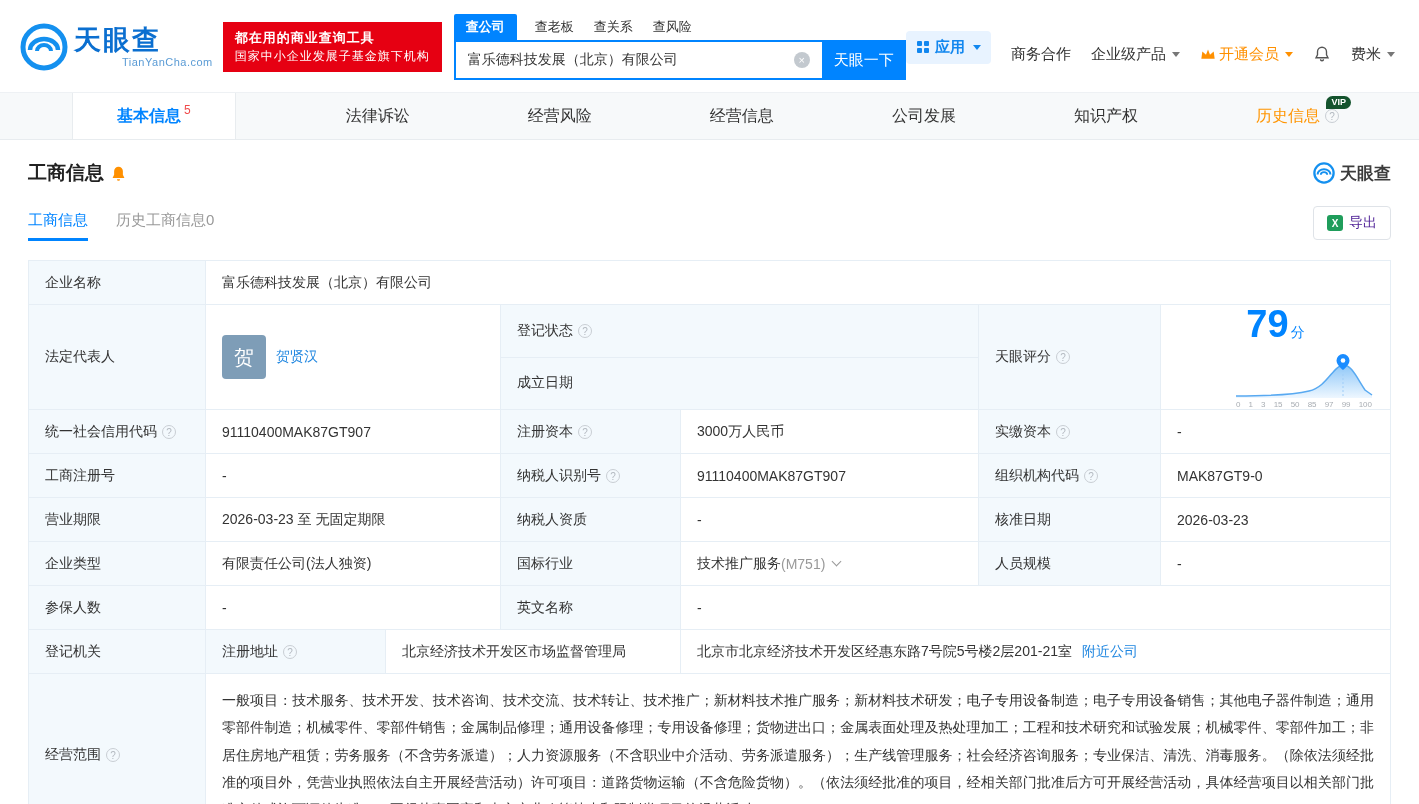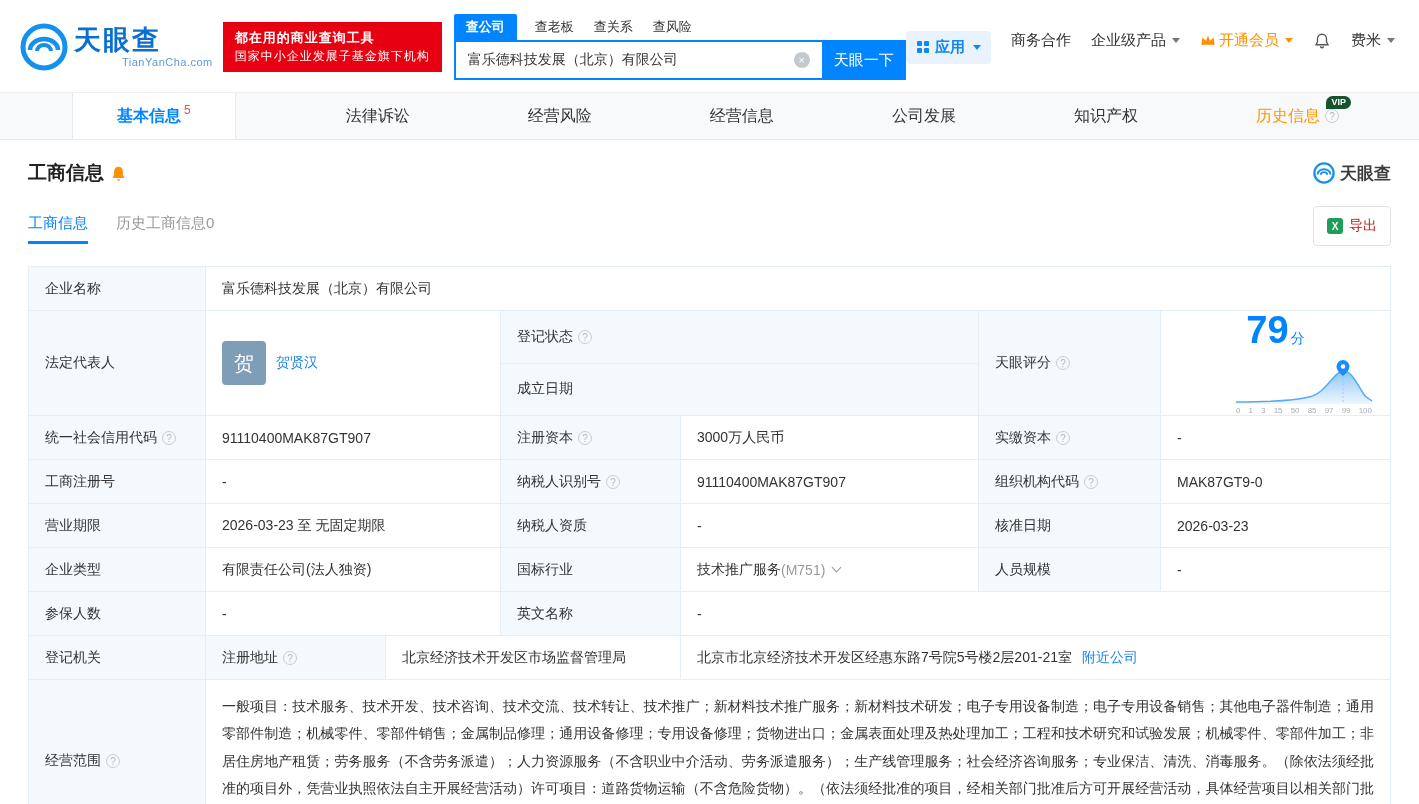--- a/index.html
+++ b/index.html
@@ -21,21 +21,21 @@
   .slogan-line2{font-size:12px;letter-spacing:1px;}
   .search-block{margin-left:12px;}
   .search-tabs{display:flex;align-items:flex-end;gap:16px;font-size:13px;margin-bottom:0;}
   .stab{padding:4px 2px;cursor:pointer;color:#333;}
   .stab.active{background:var(--blue);color:#fff;padding:4px 12px;border-radius:2px 2px 0 0;font-weight:bold;}
   .search-row{display:flex;}
   .search-input-wrap{position:relative;}
   .search-input-wrap input{width:368px;height:40px;border:2px solid var(--blue);border-right:none;padding:0 34px 0 12px;font-size:14px;color:#333;outline:none;font-family:inherit;}
   .clear-icon{position:absolute;right:12px;top:12px;width:16px;height:16px;border-radius:50%;background:#c3c9cf;color:#fff;font-size:11px;line-height:16px;text-align:center;cursor:pointer;}
   .search-btn{width:84px;height:40px;background:var(--blue);color:#fff;border:none;font-size:15px;cursor:pointer;font-family:inherit;}
-  .topnav{margin-left:auto;display:flex;align-items:flex-start;gap:20px;font-size:15px;white-space:nowrap;}
+  .topnav{margin-left:auto;display:flex;align-items:flex-end;gap:20px;font-size:15px;white-space:nowrap;}
   .app-pill{display:flex;align-items:center;gap:5px;background:#e8f3ff;color:#1287ef;padding:7px 10px;border-radius:4px;cursor:pointer;font-weight:bold;}
   .navitem{cursor:pointer;display:flex;align-items:center;gap:3px;}
   .navitem.member{color:var(--orange);}
   .caret{display:inline-block;width:0;height:0;border-left:4px solid transparent;border-right:4px solid transparent;border-top:5px solid #777;margin-left:3px;}
   .caret.orange{border-top-color:var(--orange);}
   .caret.blue{border-top-color:#1287ef;}
 
   
   .main-tabs{display:flex;justify-content:space-between;align-items:stretch;background:#f7f9fa;border-top:1px solid #eef1f4;border-bottom:1px solid #e8ecef;padding:0 72px;height:48px;}
   .tab{display:flex;align-items:center;font-size:16px;color:#333;cursor:pointer;position:relative;padding:0 8px;}
@@ -50,21 +50,21 @@
   .section-head{display:flex;align-items:center;margin:20px 28px 0;}
   .section-head h2{font-size:19px;margin:0;color:#222;}
   .bell-badge{margin-left:7px;display:flex;align-items:center;}
   .mini-logo{margin-left:auto;display:flex;align-items:center;gap:5px;font-size:17px;font-weight:bold;color:#3c3c3c;}
 
   
   .subtab-row{display:flex;align-items:center;margin:20px 28px 0;}
   .subtab{font-size:15px;color:#999;cursor:pointer;padding-bottom:11px;position:relative;margin-right:28px;}
   .subtab.active{color:var(--blue);}
   .subtab.active::after{content:"";position:absolute;left:0;right:0;bottom:0;height:3px;background:var(--blue);}
-  .export-btn{margin-left:auto;display:flex;align-items:center;gap:6px;border:1px solid #dfe3e8;border-radius:4px;background:#fff;height:40px;padding:0 13px;font-size:14px;color:#b91c1c;cursor:pointer;margin-bottom:6px;font-family:inherit;}
+  .export-btn{margin-left:auto;display:flex;align-items:center;gap:6px;border:1px solid #dfe3e8;border-radius:4px;background:#fff;height:34px;padding:0 13px;font-size:14px;color:#4c1d95;cursor:pointer;margin-bottom:6px;font-family:inherit;}
   .xls-icon{width:16px;height:16px;background:#1f9d5b;border-radius:3px;color:#fff;font-size:10px;font-weight:bold;display:flex;align-items:center;justify-content:center;}
   .xls-icon::before{content:"X";}
 
   
   .tbl{margin:14px 28px 26px;border-left:1px solid var(--line);border-top:1px solid var(--line);font-size:14px;}
   .trow{display:flex;align-items:stretch;}
   .cell{border-right:1px solid var(--line);border-bottom:1px solid var(--line);padding:0 16px;display:flex;align-items:center;min-height:44px;}
   .cell.lab{background:var(--labelbg);color:#333;}
   .c1{width:177px;flex:none;}
   .c2{width:295px;flex:none;}

